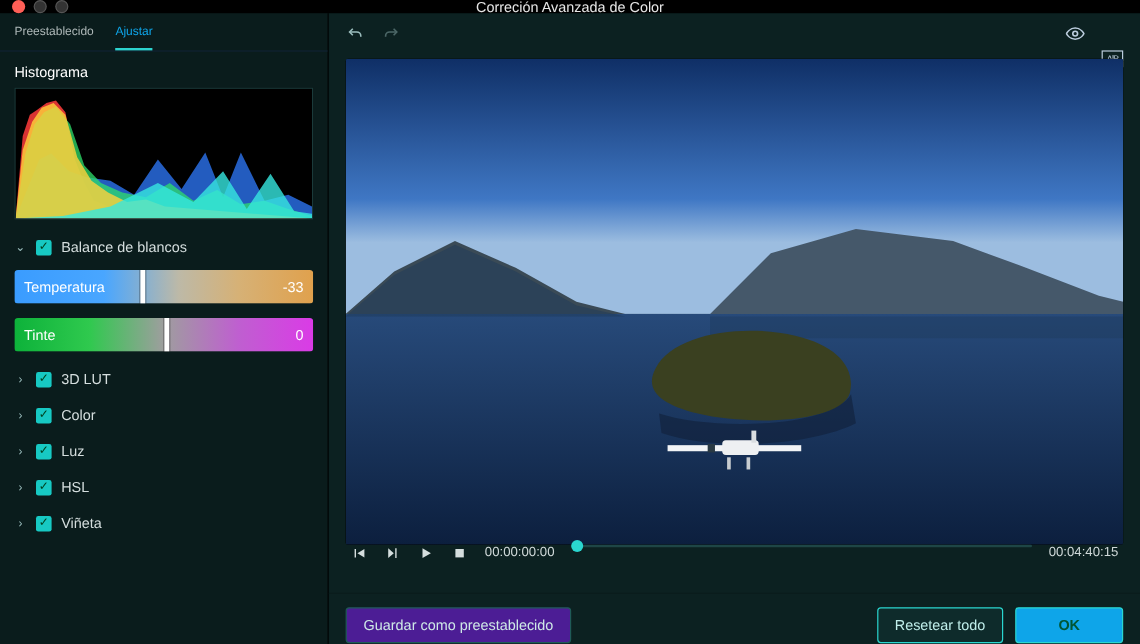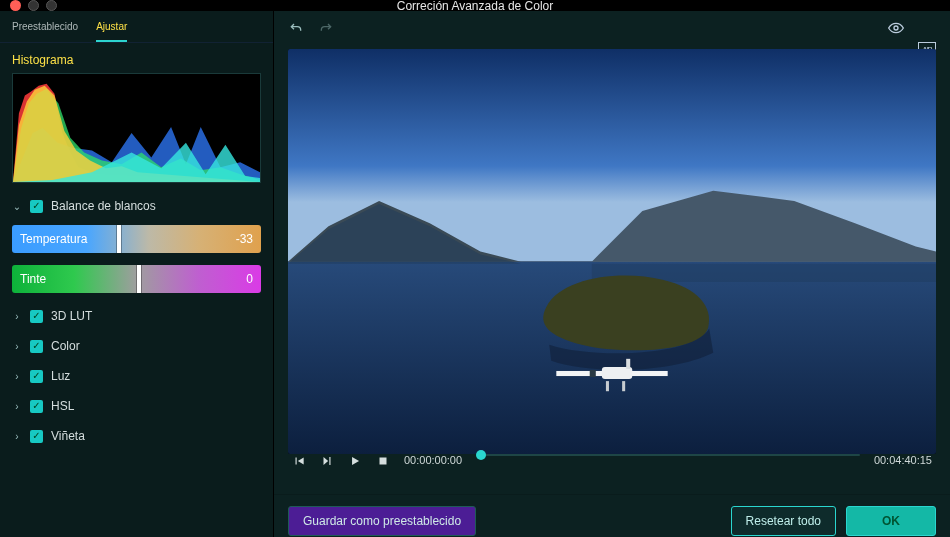--- a/index.html
+++ b/index.html
@@ -8,22 +8,22 @@
   .titlebar { height: 26px; background: #000; display: flex; align-items: center; position: relative; }
   .traffic { display: flex; gap: 7px; margin-left: 10px; }
   .dot { width: 11px; height: 11px; border-radius: 50%; }
   .dot.red { background: #ff5f57; } .dot.yellow { background: #333; border:1px solid #555; } .dot.green { background: #333; border:1px solid #555; }
   .titlebar-title { position: absolute; left: 0; right: 0; text-align: center; font-size: 12px; color: #e6e6e6; font-weight: 500; }
 
   .body { flex: 1; display: flex; background: #0d2323; }
   .sidebar { width: 274px; background: #0a1c1c; display: flex; flex-direction: column; border-right: 1px solid #000; }
   .tabs { display: flex; gap: 18px; padding: 10px 12px 0 12px; border-bottom: 1px solid #123; }
   .tab { font-size: 10px; padding-bottom: 8px; color: #aeb8b8; cursor: pointer; }
-  .tab.active { color: #fde047; border-bottom: 2px solid #2dd4cf; }
-  .section-label { font-size: 12px; color: #fde047; padding: 10px 12px 6px 12px; }
+  .tab.active { color: #0ea5e9; border-bottom: 2px solid #2dd4cf; }
+  .section-label { font-size: 12px; color: #ffffff; padding: 10px 12px 6px 12px; }
   .histogram { margin: 0 12px 8px 12px; height: 110px; border: 1px solid #1a3a3a; background: #000; position: relative; overflow: hidden; }
   .histogram svg { width: 100%; height: 100%; display: block; }
 
   .group-header { display: flex; align-items: center; gap: 8px; padding: 8px 12px; font-size: 12px; color: #d5dede; cursor: pointer; }
   .chev { width: 10px; text-align: center; color: #9bb; font-size: 10px; }
   .chk { width: 13px; height: 13px; border-radius: 2px; background: #17c9c3; display: inline-flex; align-items: center; justify-content: center; color: #042; font-size: 10px; line-height: 1; }
   .slider-box { margin: 4px 12px 8px 12px; height: 28px; border-radius: 3px; display: flex; align-items: stretch; overflow: hidden; position: relative; padding-left: 32px; }
   .slider-label { position: absolute; left: 8px; top: 0; bottom: 0; display: flex; align-items: center; font-size: 12px; color: #fff; z-index: 2; }
   .slider-value { position: absolute; right: 8px; top: 0; bottom: 0; display: flex; align-items: center; font-size: 12px; color: #fff; z-index: 2; }
   .slider-track { position: absolute; inset: 0; }
@@ -44,21 +44,21 @@
 
   .transport { height: 40px; display: flex; align-items: flex-start; padding: 0 18px; gap: 14px; font-size: 11px; color: #cfd8d8; }
   .t-icon { width: 14px; height: 14px; display: inline-flex; align-items: center; justify-content: center; color: #d5dede; }
   .t-icon svg { width: 14px; height: 14px; }
   .timecode { font-size: 11px; color: #cfd8d8; }
   .progress { flex: 1; height: 2px; background: #1e4646; position: relative; border-radius: 1px; }
   .progress-head { position: absolute; left: 0; top: -4px; width: 10px; height: 10px; border-radius: 50%; background: #2ad6cf; }
 
   .footer { height: 52px; display: flex; align-items: center; padding: 0 14px; gap: 10px; border-top: 1px solid #0a1c1c; }
   .btn { height: 30px; padding: 0 14px; font-size: 12px; border-radius: 3px; display: inline-flex; align-items: center; justify-content: center; cursor: pointer; border: 1px solid #1f5a57; background: #4c1d95; color: #cfe9e7; }
-  .btn.primary { background: #14b8a6; color: #053; border-color: #2ad6cf; font-weight: 600; min-width: 90px; }
+  .btn.primary { background: #0ea5e9; color: #053; border-color: #2ad6cf; font-weight: 600; min-width: 90px; }
   .btn.ghost { background: #0e2b2b; border: 1px solid #2ad6cf; color: #bfeeea; }
   .footer .spacer { flex: 1; }
   .eye-icon svg, .compare-icon { color: #bcd; }
   .compare-icon { width: 18px; height: 14px; border: 1px solid #bcd; font-size: 8px; display: inline-flex; align-items: center; justify-content: center; letter-spacing: -1px; margin-top: 42px; }
 </style>
 </head>
 <body>
 
 <div class="window">
 

